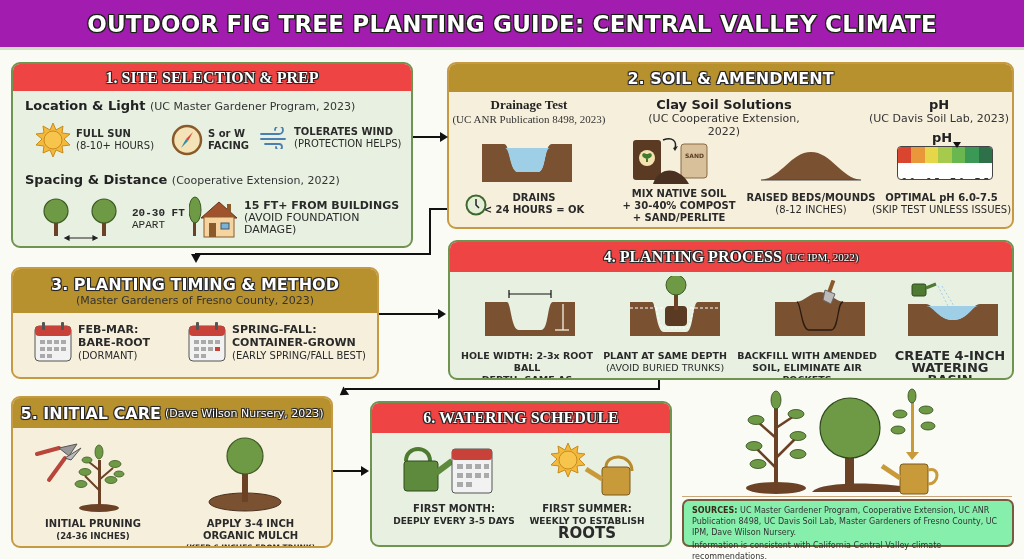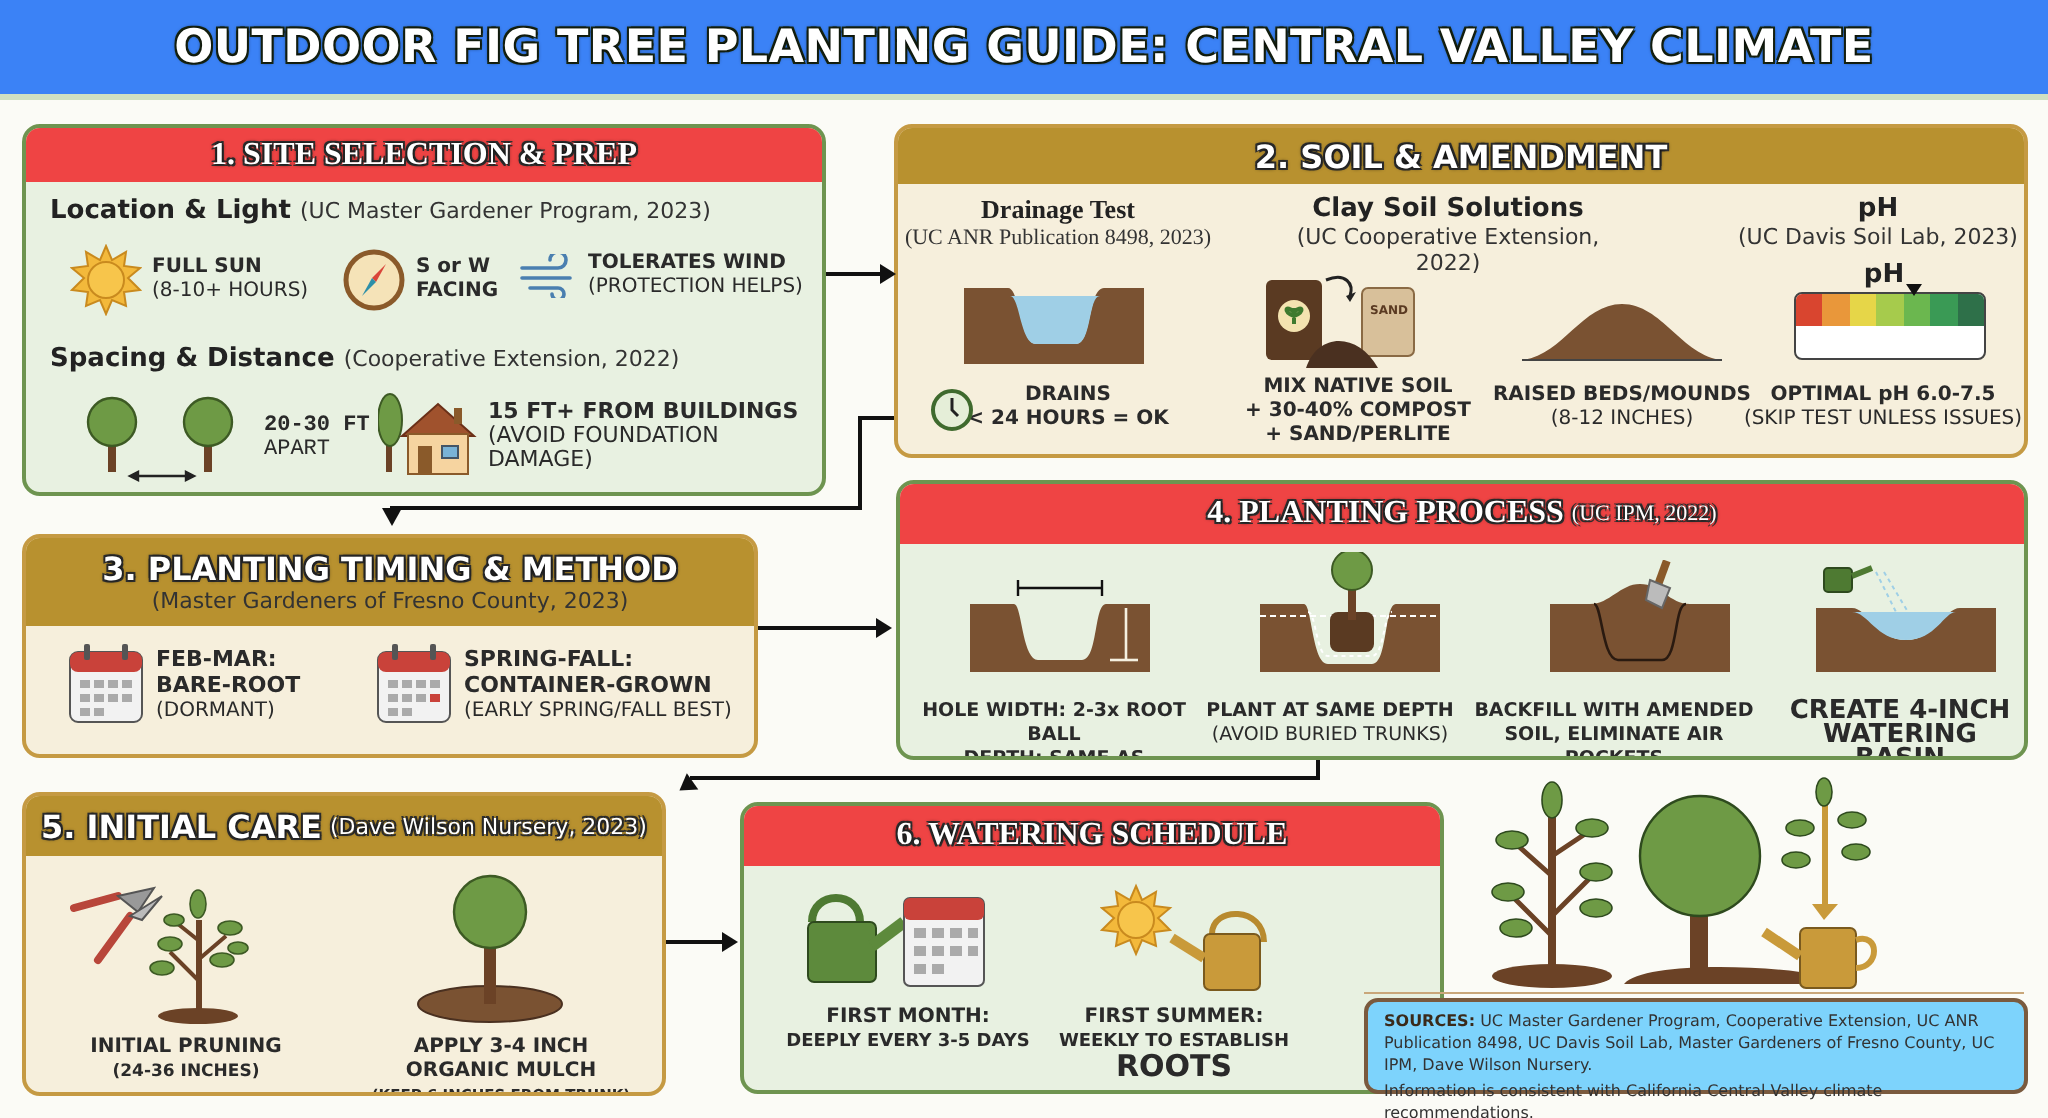--- a/index.html
+++ b/index.html
@@ -1,37 +1,37 @@
 <!DOCTYPE html>
 <html><head>
 <meta charset="utf-8">
 <style>
 *{box-sizing:border-box;margin:0;padding:0;}
 html,body{width:1024px;height:559px;overflow:hidden;background:#fbfbf6;font-family:"DejaVu Sans","Liberation Sans",sans-serif;}
 .abs{position:absolute;}
-#banner{left:0;top:0;width:1024px;height:50px;background:#3b82f6;border-bottom:3px solid #cfe0c2;display:flex;align-items:center;justify-content:center;}
+#banner{left:0;top:0;width:1024px;height:50px;background:#a21caf;border-bottom:3px solid #cfe0c2;display:flex;align-items:center;justify-content:center;}
 #banner h1{color:#fff;font-size:23px;font-weight:bold;letter-spacing:0.2px;text-shadow:0 0 2px #000,1px 1px 0 #1a2a14,-1px -1px 0 #1a2a14,1px -1px 0 #1a2a14,-1px 1px 0 #1a2a14;}
 .panel{position:absolute;border-radius:9px;overflow:hidden;}
 .panel.green{border:2px solid #6e9450;background:#e8f1e1;}
 .panel.gold{border:2px solid #c59a43;background:#f6efdc;}
 .phead{width:100%;display:flex;align-items:center;justify-content:center;flex-direction:column;color:#fff;font-weight:bold;text-shadow:0 0 2px #000,1px 1px 0 #333,-1px -1px 0 #333,1px -1px 0 #333,-1px 1px 0 #333;}
 .green .phead{background:#ef4444;font-family:Liberation Serif, serif;}
 .gold .phead{background:#b8912f;}
 .phead .t{font-size:16px;}
 .phead .cite{font-size:11px;font-weight:normal;}
 .subcite{color:#333;font-size:11px;font-weight:normal;text-shadow:none;}
 .sechead{font-size:13px;font-weight:bold;color:#222;}
 .sechead .c{font-size:11px;font-weight:normal;color:#333;}
 .lbl{font-size:10px;font-weight:bold;color:#2a2a2a;line-height:12px;}
 .lbl .n{font-weight:normal;}
 .ctr{text-align:center;}
 .item{position:absolute;display:flex;align-items:center;gap:5px;}
 svg{display:block;}
 .arrow{position:absolute;background:#111;}
-.sources{position:absolute;left:682px;top:499px;width:332px;height:48px;background:#7dd3fc;border:2px solid #7a5a3e;border-radius:7px;padding:4px 8px;font-size:8px;color:#333;line-height:11px;}
+.sources{position:absolute;left:682px;top:499px;width:332px;height:48px;background:#86efac;border:2px solid #7a5a3e;border-radius:7px;padding:4px 8px;font-size:8px;color:#333;line-height:11px;}
 .sources b{color:#3a2a1a;}
 </style>
 </head>
 <body>
 
 <div id="banner" class="abs">
   <h1>OUTDOOR FIG TREE PLANTING GUIDE: CENTRAL VALLEY CLIMATE</h1>
 </div>
 
 <div class="panel green" style="left:11px;top:62px;width:402px;height:186px;">
@@ -376,21 +376,21 @@
       <div>INITIAL PRUNING</div>
       <div class="n" style="font-size:8.5px;font-weight:bold;">(24-36 INCHES)</div>
     </div>
   <div class="abs ctr lbl" style="left:160px;top:120px;width:155px;">
       <div>APPLY 3-4 INCH</div>
       <div>ORGANIC MULCH</div>
       <div style="font-size:7.5px;">(KEEP 6 INCHES FROM TRUNK)</div>
     </div>
 </div>
 
-<div class="panel green" style="left:370px;top:401px;width:352px;height:146px;">
+<div class="panel green" style="left:370px;top:401px;width:302px;height:146px;">
   <div class="phead" style="height:30px;">
     <span class="t">6. WATERING SCHEDULE</span>
   </div>
   <div class="abs" style="left:28px;top:40px;">
       <svg width="96" height="52" viewBox="0 0 96 52">
         <path d="M6 18 C6 2 30 2 30 18" stroke="#4e7a32" stroke-width="4" fill="none"></path>
         <rect x="4" y="18" width="34" height="30" rx="3" fill="#5d8a3c" stroke="#2e4a1e"></rect>
         <path d="M36 30 L52 18" stroke="#5d8a3c" stroke-width="6"></path>
         <rect x="52" y="6" width="40" height="44" rx="3" fill="#f2f2f2" stroke="#555"></rect>
         <rect x="52" y="6" width="40" height="11" rx="3" fill="#c9423a"></rect>

